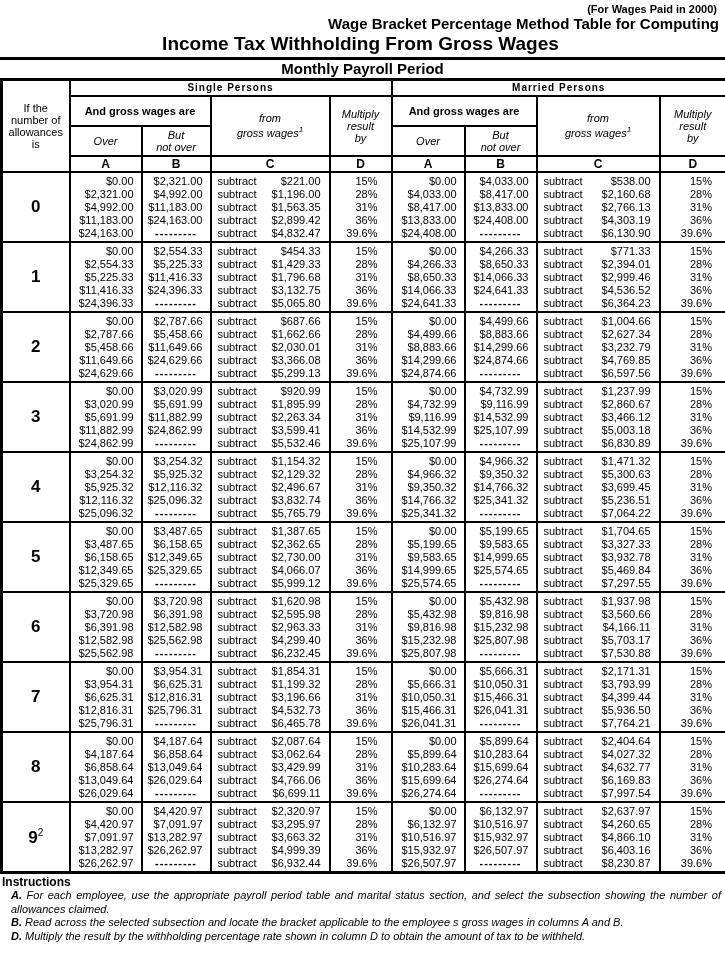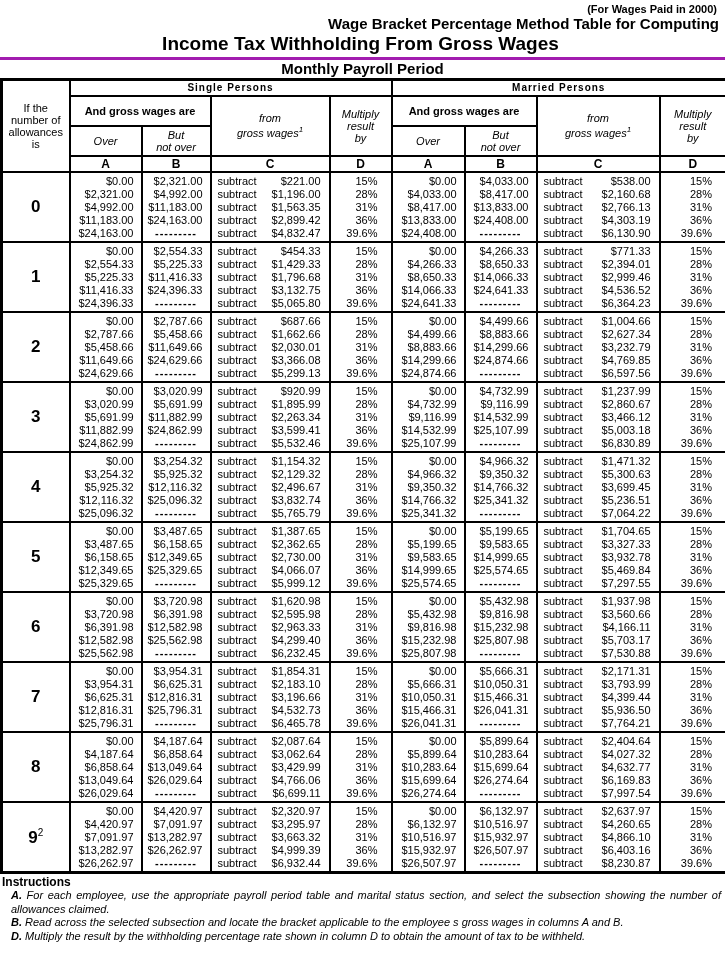--- a/index.html
+++ b/index.html
@@ -10,21 +10,21 @@
     color: #000;
     -webkit-font-smoothing: none;
   }
   .doc { width: 725px; }
 
   
   .note   { text-align: right; font-weight: bold; font-size: 11px; padding: 3px 8px 0 0; }
   .title1 { text-align: right; font-weight: bold; font-size: 15px; line-height: 18px; padding-right: 6px; }
   .title2 { text-align: center; font-weight: bold; font-size: 19px; line-height: 21px; padding-right: 4px; }
   .period {
-    border-top: 3px solid #a21caf;
+    border-top: 3px solid #000000;
     margin-top: 3px;
     text-align: center; font-weight: bold; font-size: 15px;
     padding: 0 0 1px 0; line-height: 17px;
   }
 
   
   table { width: 725px; border-collapse: collapse; table-layout: fixed; border: 3px solid #000; }
   th, td { border: 2px solid #000; padding: 0; }
   thead th { font-size: 11px; text-align: center; vertical-align: middle; }
   th.sec      { font-weight: bold; font-size: 10px; letter-spacing: 1px; height: 16px; }
@@ -751,21 +751,21 @@
             <div class="line amt">$25,796.31</div>
             <div class="line dash">---------</div>
           </td>
           <td class="subcol">
             <div class="line crow">
               <span class="subword">subtract</span>
               <span class="amt">$1,854.31</span>
             </div>
             <div class="line crow">
               <span class="subword">subtract</span>
-              <span class="amt">$2,183.10</span>
+              <span class="amt">$1,199.32</span>
             </div>
             <div class="line crow">
               <span class="subword">subtract</span>
               <span class="amt">$3,196.66</span>
             </div>
             <div class="line crow">
               <span class="subword">subtract</span>
               <span class="amt">$4,532.73</span>
             </div>
             <div class="line crow">

